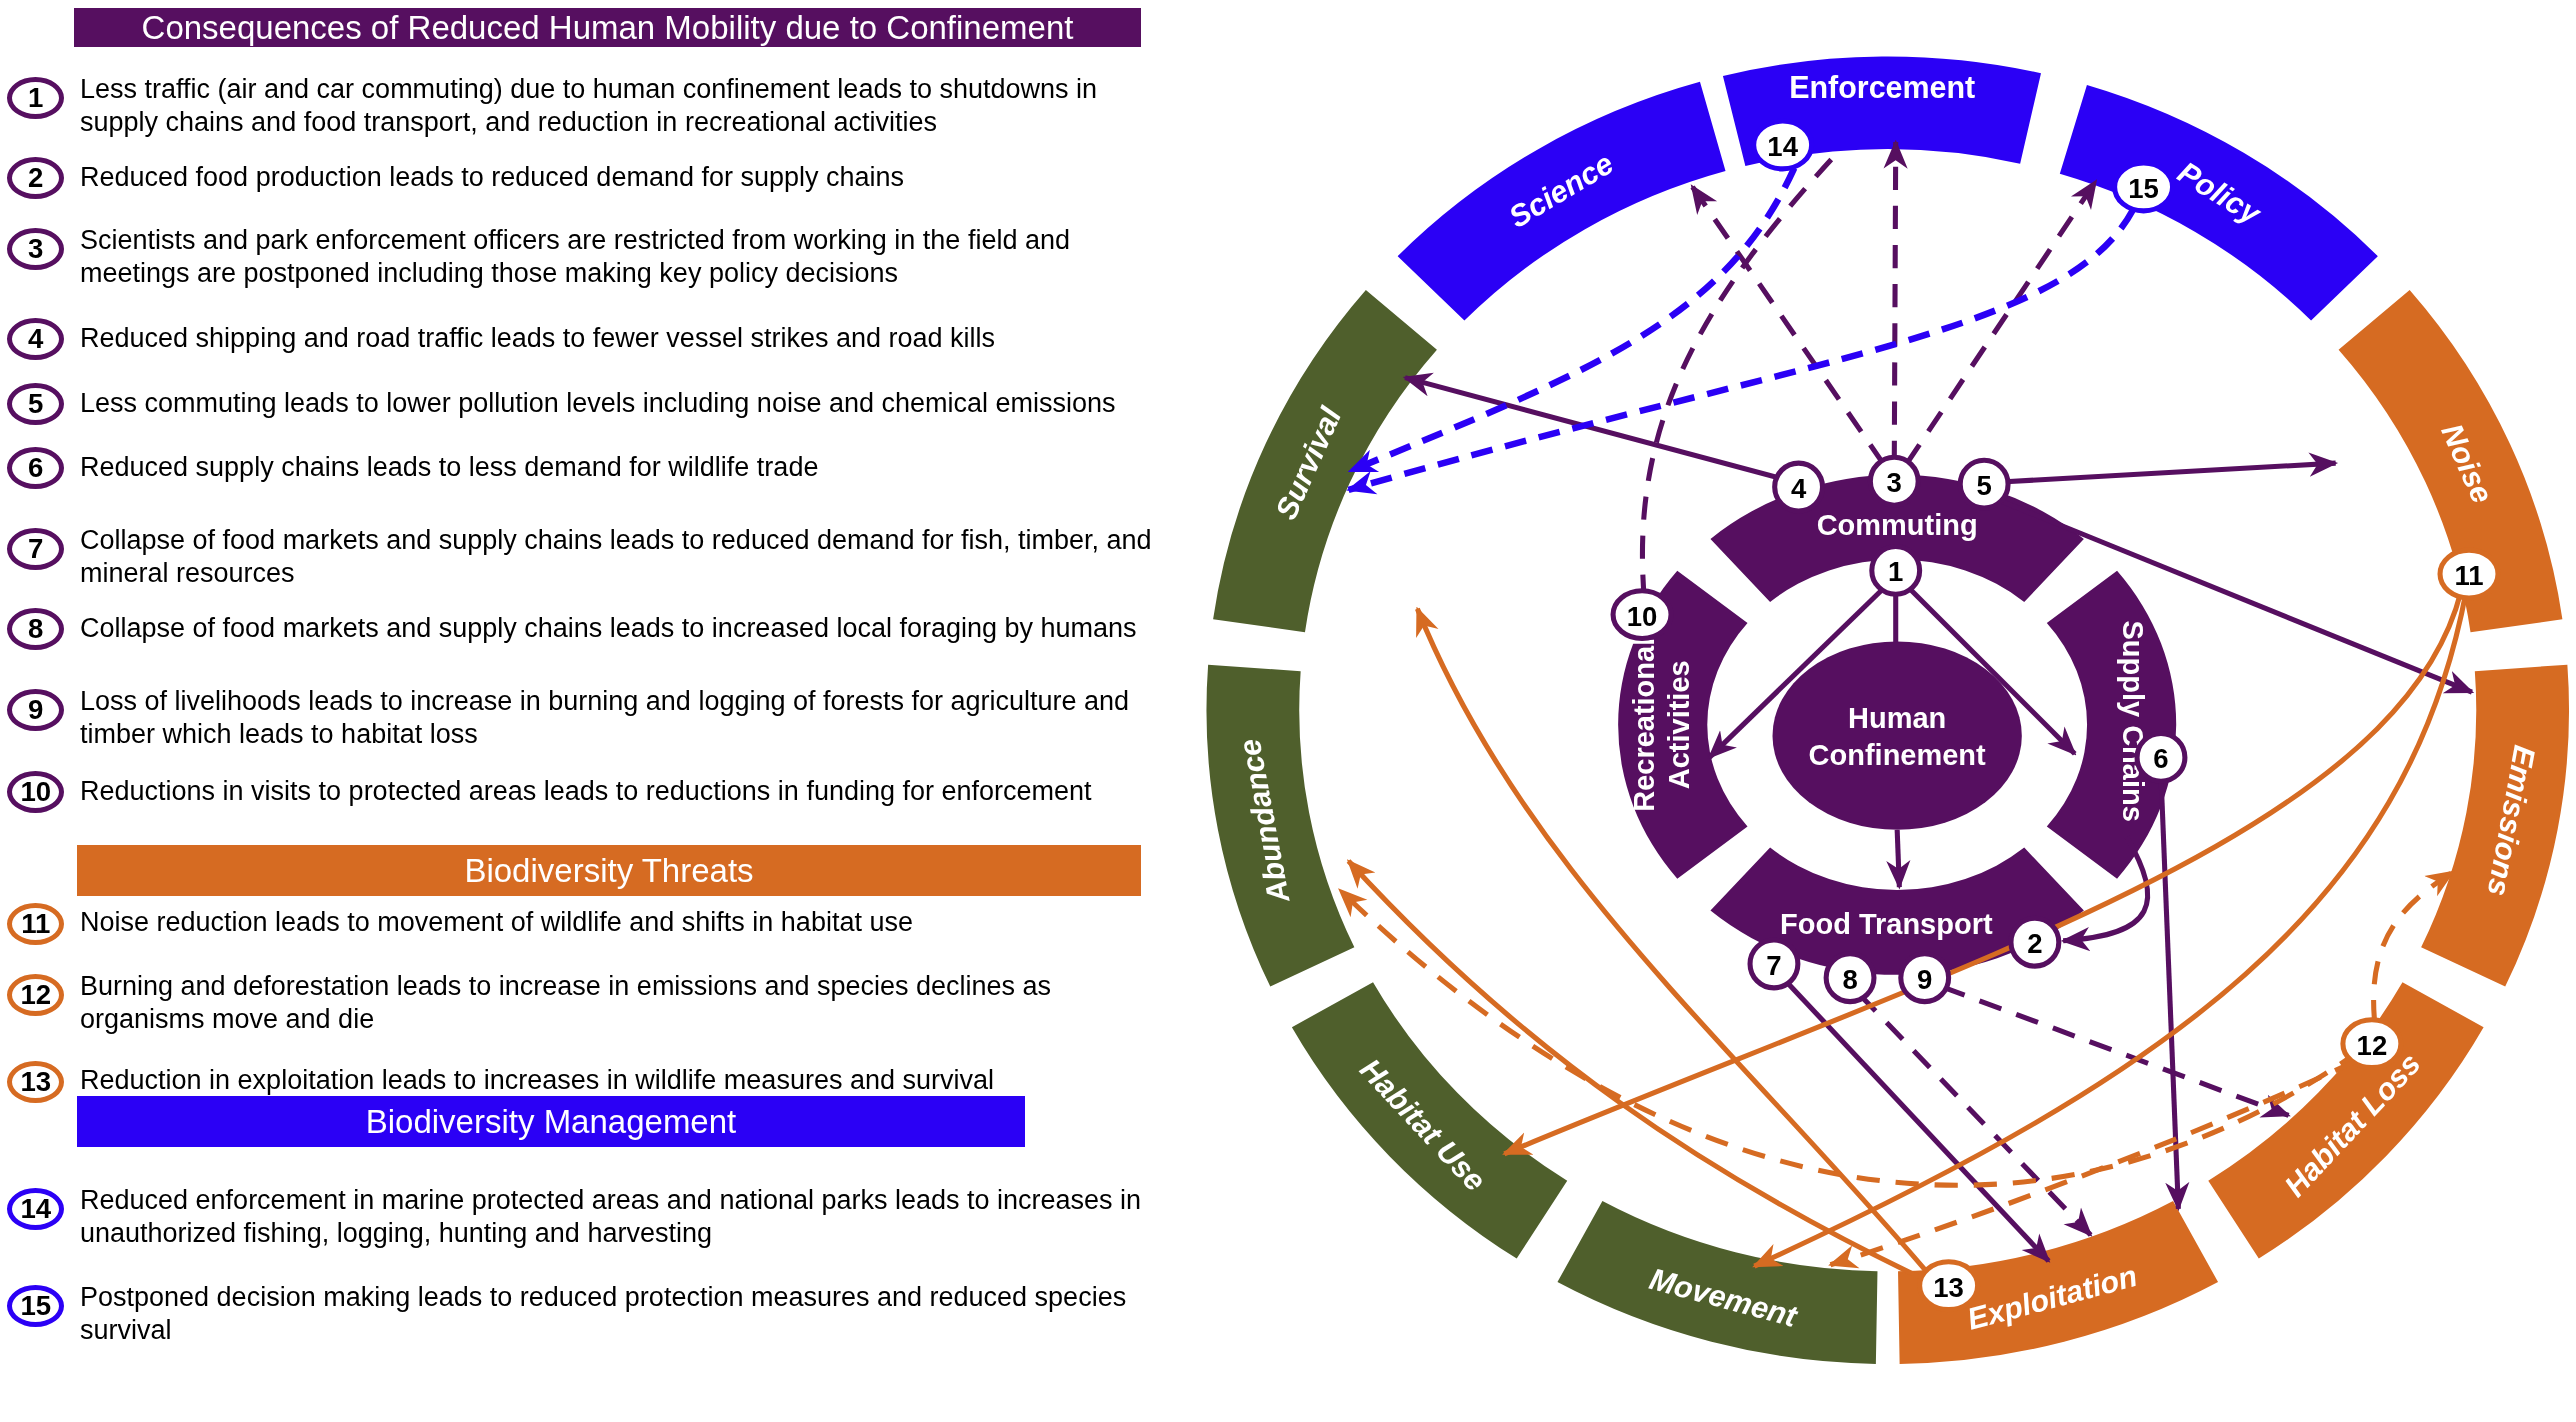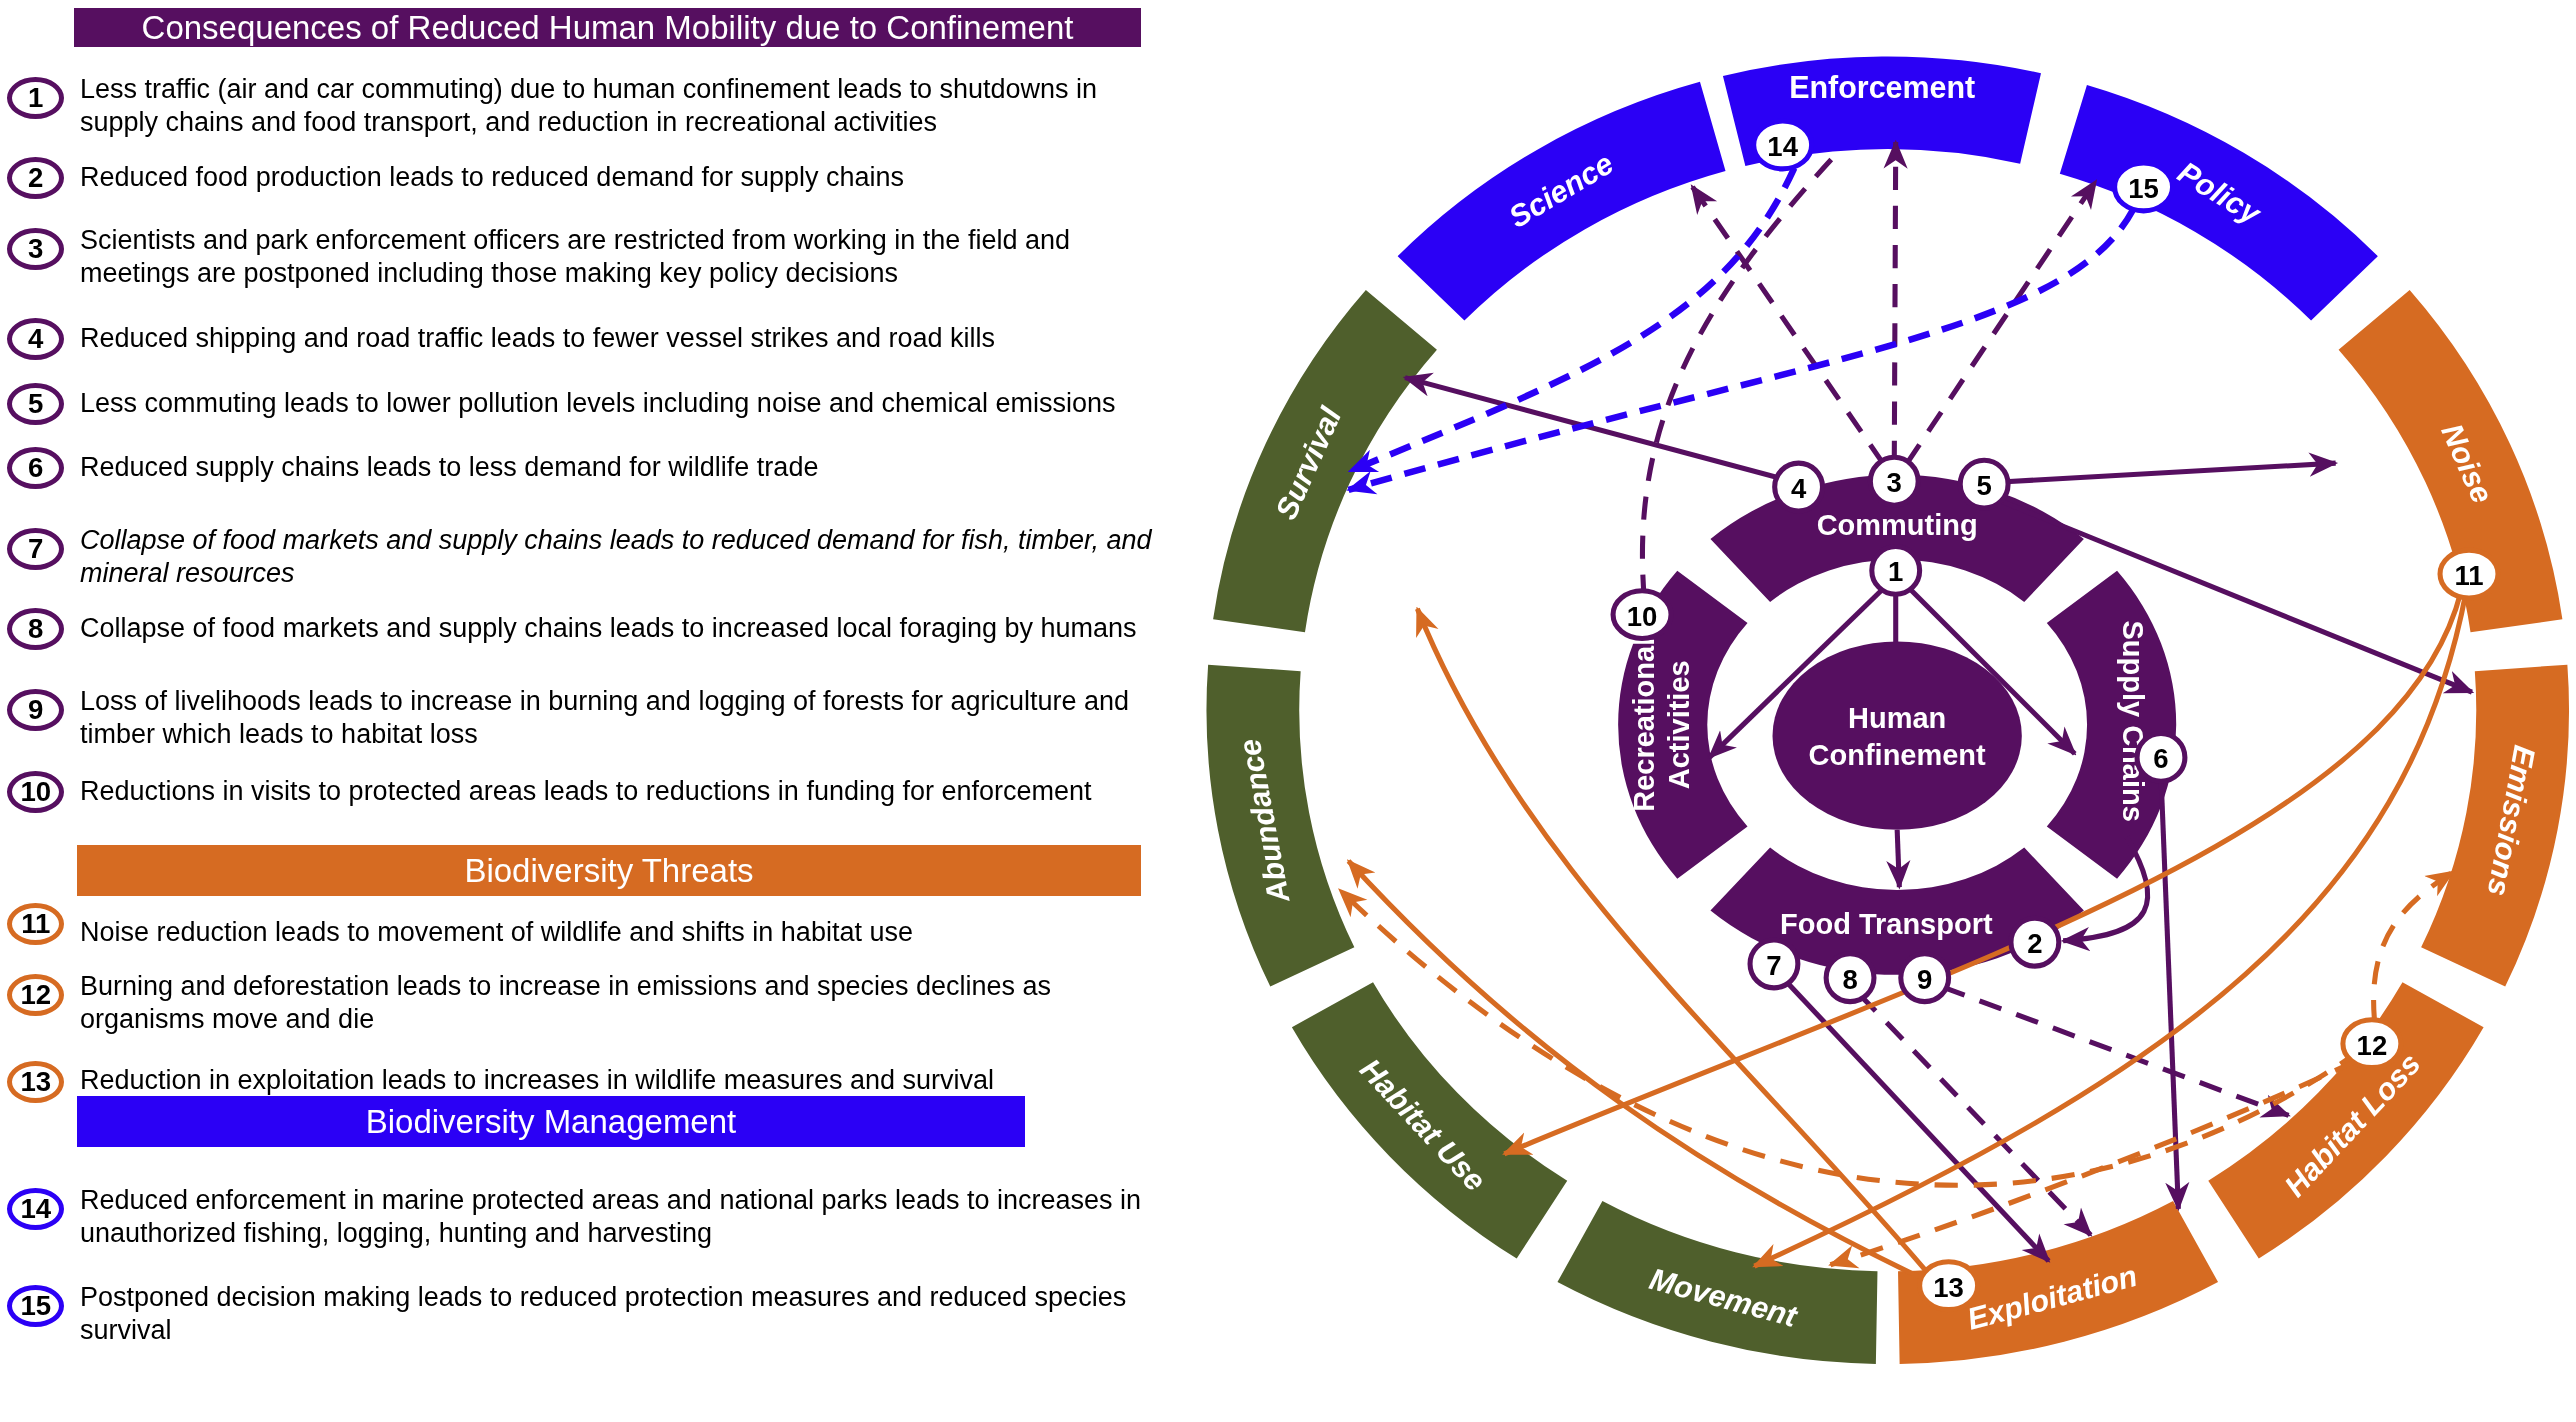--- a/index.html
+++ b/index.html
@@ -54,21 +54,21 @@
   <div class="item" style="top:447px;">
     <div class="badge">
         <span>6</span>
       </div>
     <div class="item-text" style="top:4.4px;">Reduced supply chains leads to less demand for wildlife trade</div>
   </div>
   <div class="item" style="top:528px;">
     <div class="badge">
         <span>7</span>
       </div>
-    <div class="item-text" style="top:-4.4px;font-style:italic;">Collapse of food markets and supply chains leads to reduced demand for fish, timber, and mineral resources</div>
+    <div class="item-text" style="top:-4.4px;">Collapse of food markets and supply chains leads to reduced demand for fish, timber, and mineral resources</div>
   </div>
   <div class="item" style="top:608px;">
     <div class="badge">
         <span>8</span>
       </div>
     <div class="item-text" style="top:4.4px;">Collapse of food markets and supply chains leads to increased local foraging by humans</div>
   </div>
   <div class="item" style="top:689px;">
     <div class="badge">
         <span>9</span>
@@ -82,21 +82,21 @@
     <div class="item-text" style="top:4.4px;">Reductions in visits to protected areas leads to reductions in funding for enforcement</div>
   </div>
 
   <div class="sec-header" style="left:77px;top:845px;width:1064px;height:51px;background:#d66b22;">
     <span>Biodiversity Threats</span>
   </div>
   <div class="item" style="top:903px;">
     <div class="badge" style="border-color:#d66b22;">
         <span>11</span>
       </div>
-    <div class="item-text" style="top:2.9px;margin-top:10px;">Noise reduction leads to movement of wildlife and shifts in habitat use</div>
+    <div class="item-text" style="top:2.9px;">Noise reduction leads to movement of wildlife and shifts in habitat use</div>
   </div>
   <div class="item" style="top:974px;">
     <div class="badge" style="border-color:#d66b22;">
         <span>12</span>
       </div>
     <div class="item-text" style="top:-4.4px;">Burning and deforestation leads to increase in emissions and species declines as organisms move and die</div>
   </div>
   <div class="item" style="top:1061px;">
     <div class="badge" style="border-color:#d66b22;">
         <span>13</span>

